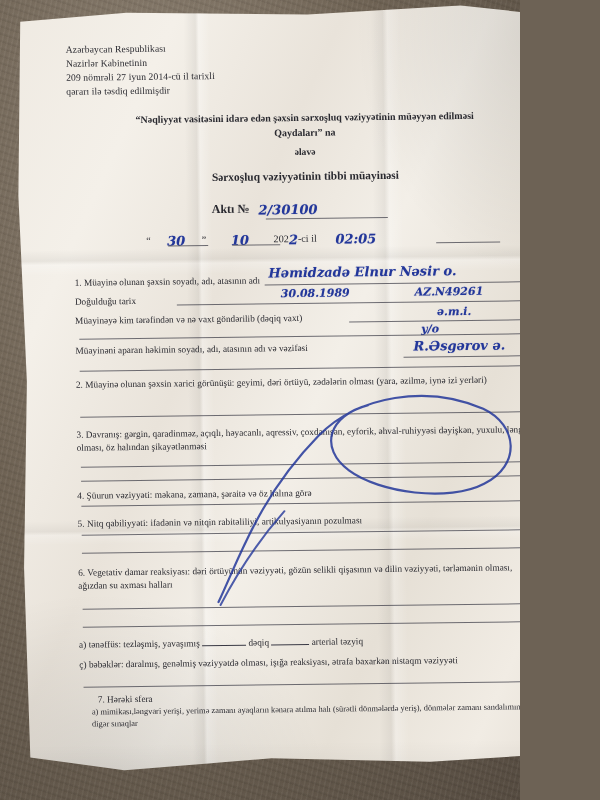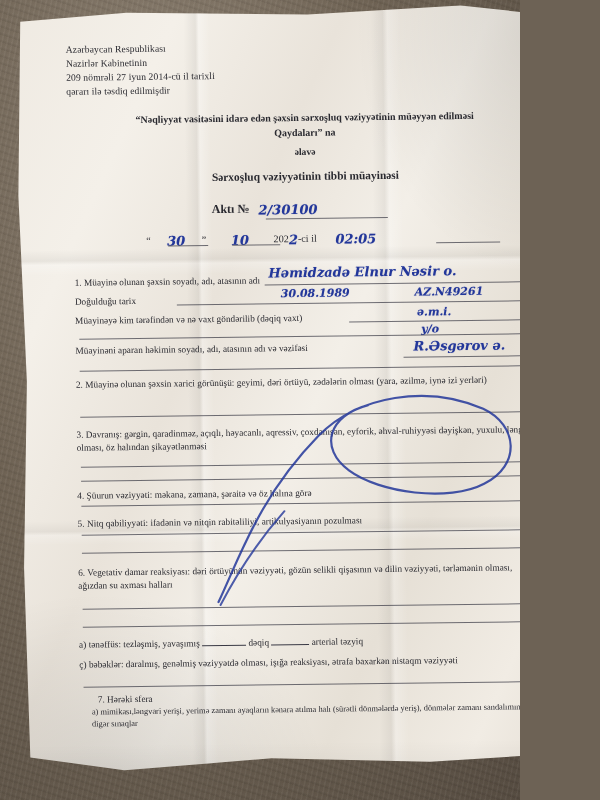--- a/index.html
+++ b/index.html
@@ -221,21 +221,21 @@
         <div class="blk s1b">
           <span>Doğulduğu tarix</span>
         </div>
         <div class="hw sm" style="left:264px; top:281px;">30.08.1989</div>
         <div class="hw sm" style="left:398px; top:281px;">AZ.N49261</div>
         <div class="rule" style="left:160px; top:297px; width:352px;"></div>
 
         <div class="blk s1c">
           <span>Müayinəyə kim tərəfindən və nə vaxt göndərilib (dəqiq vaxt)</span>
         </div>
-        <div class="hw sm" style="left:400px; top:301px;">ə.m.i.</div>
+        <div class="hw sm" style="left:420px; top:301px;">ə.m.i.</div>
         <div class="rule" style="left:332px; top:316px; width:180px;"></div>
         <div class="hw sm" style="left:404px; top:318px;">y/o</div>
         <div class="rule" style="left:62px; top:330px; width:450px;"></div>
 
         <div class="blk s1d">
           <span>Müayinəni aparan həkimin soyadı, adı, atasının adı və vəzifəsi</span>
         </div>
         <div class="hw md" style="left:396px; top:333px;">R.Əsgərov ə.</div>
         <div class="rule" style="left:386px; top:352px; width:126px;"></div>
         <div class="rule" style="left:62px; top:362px; width:450px;"></div>

